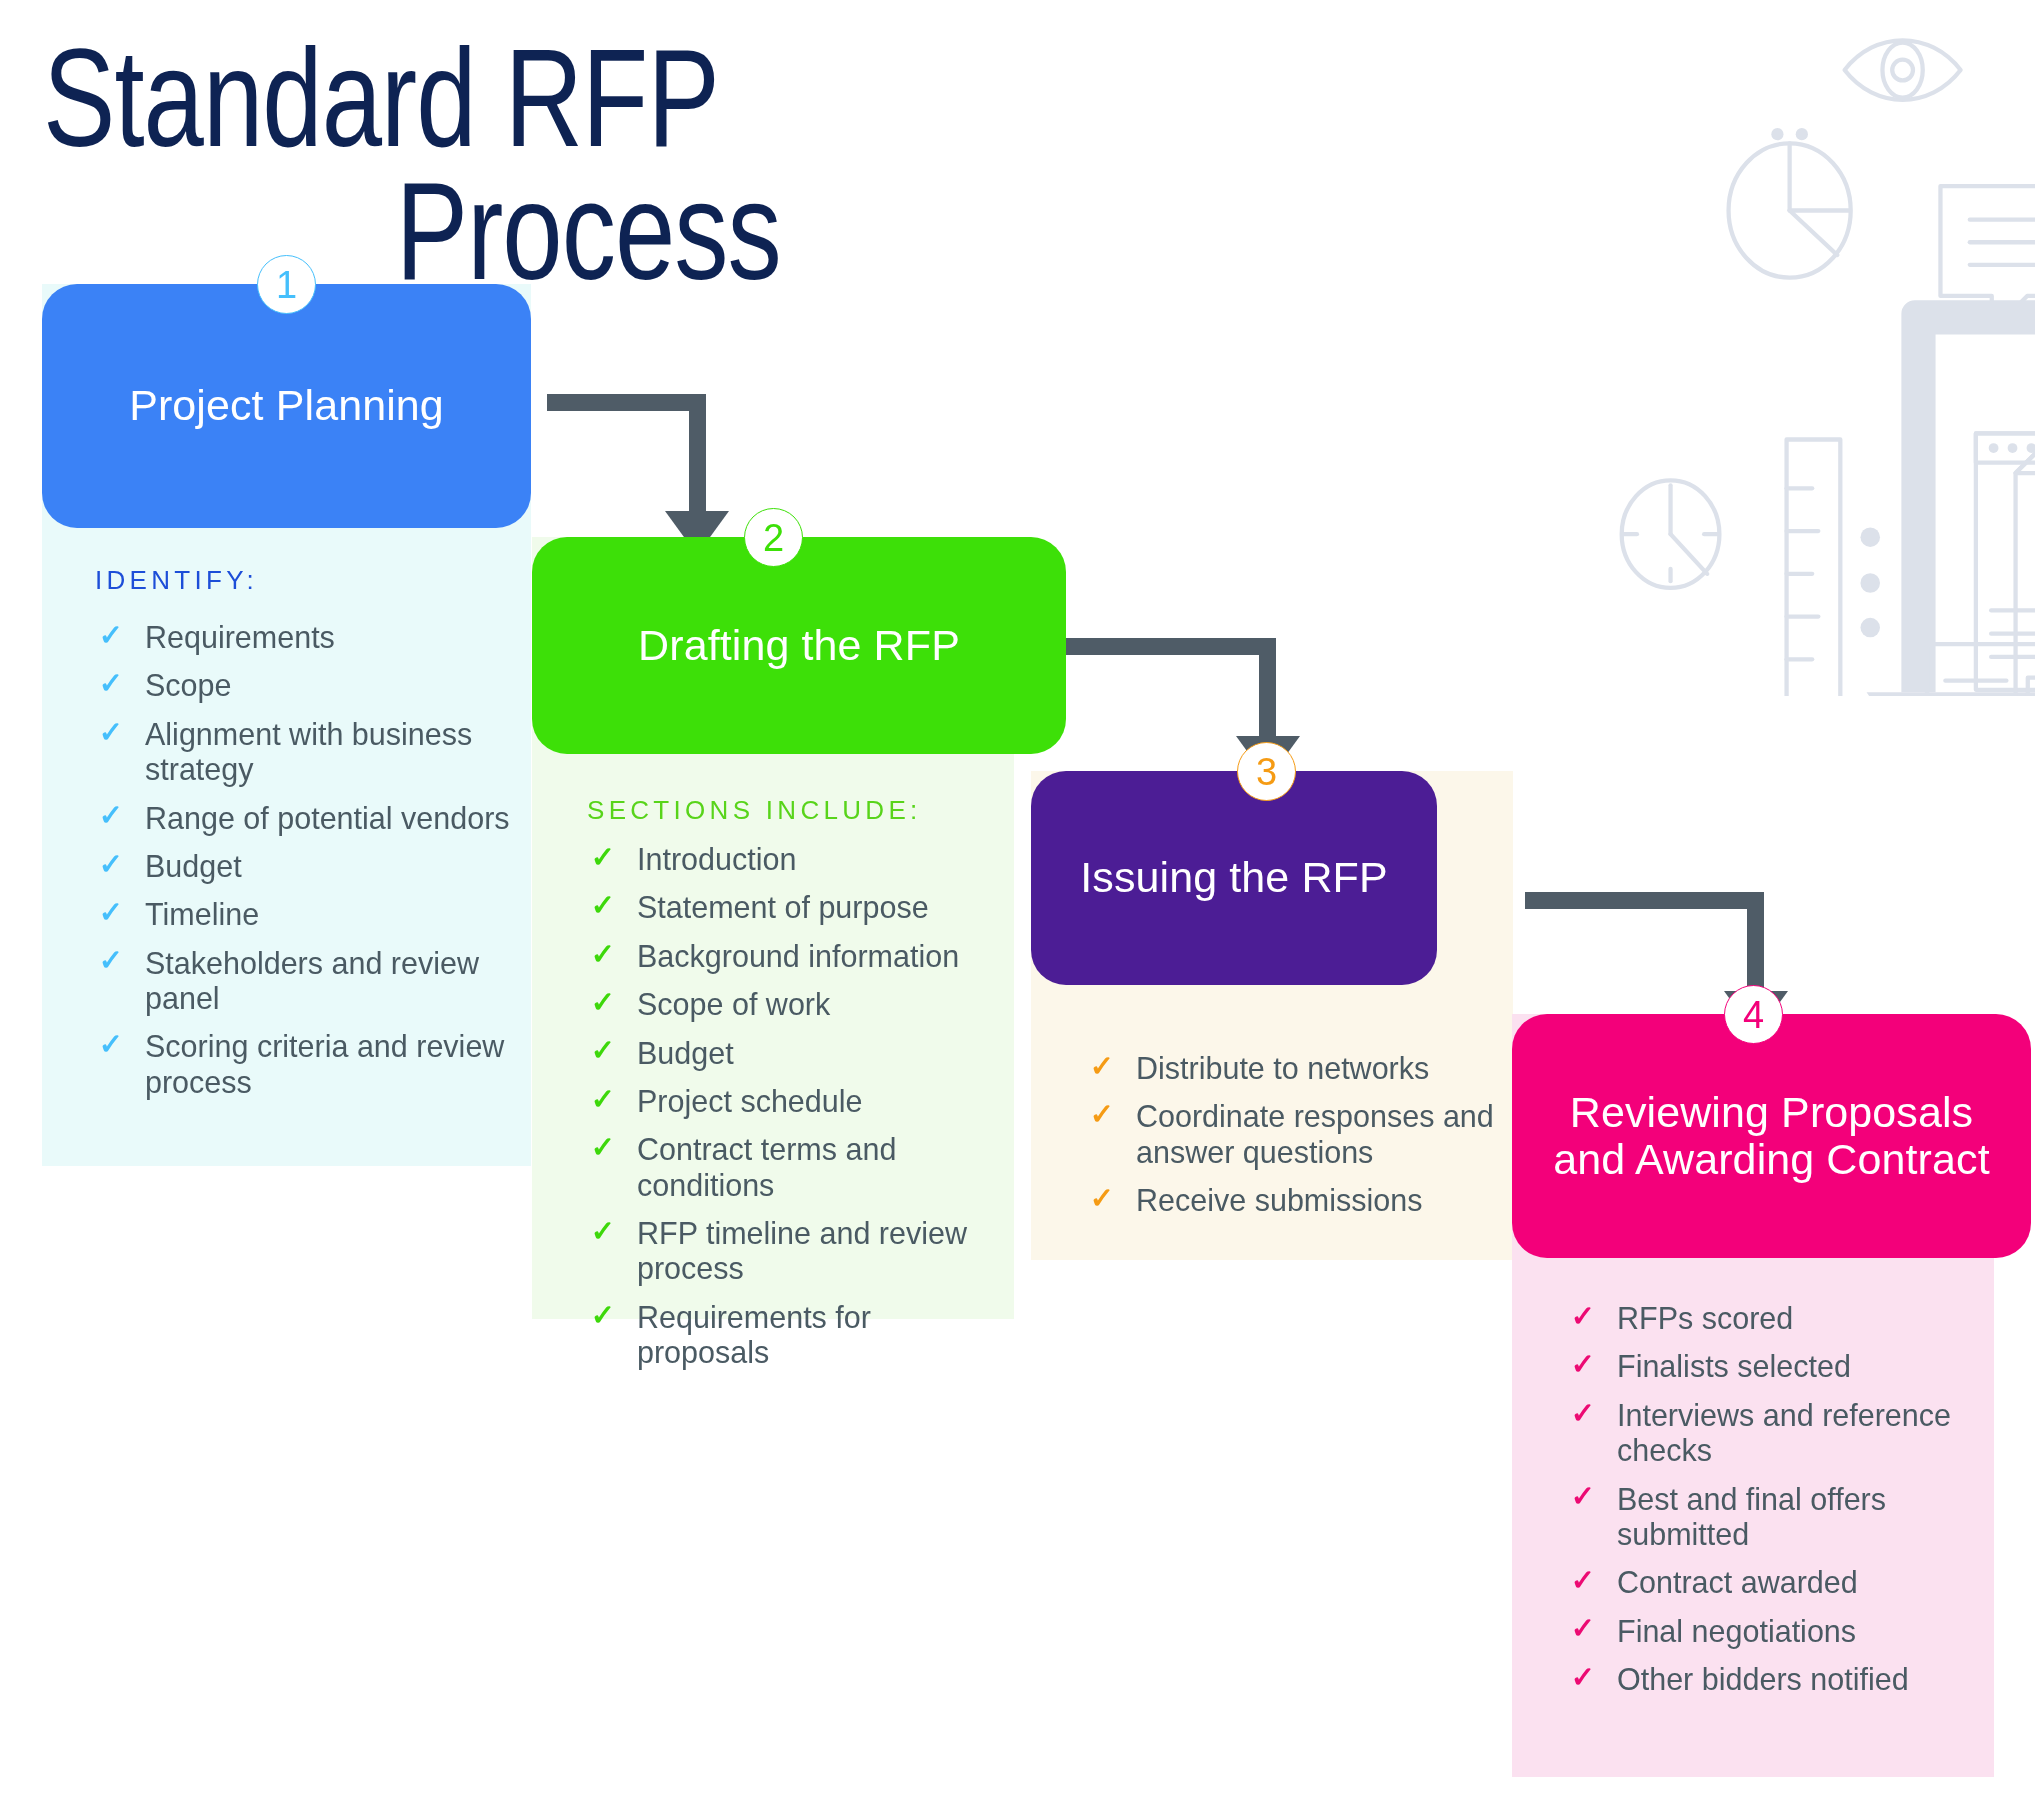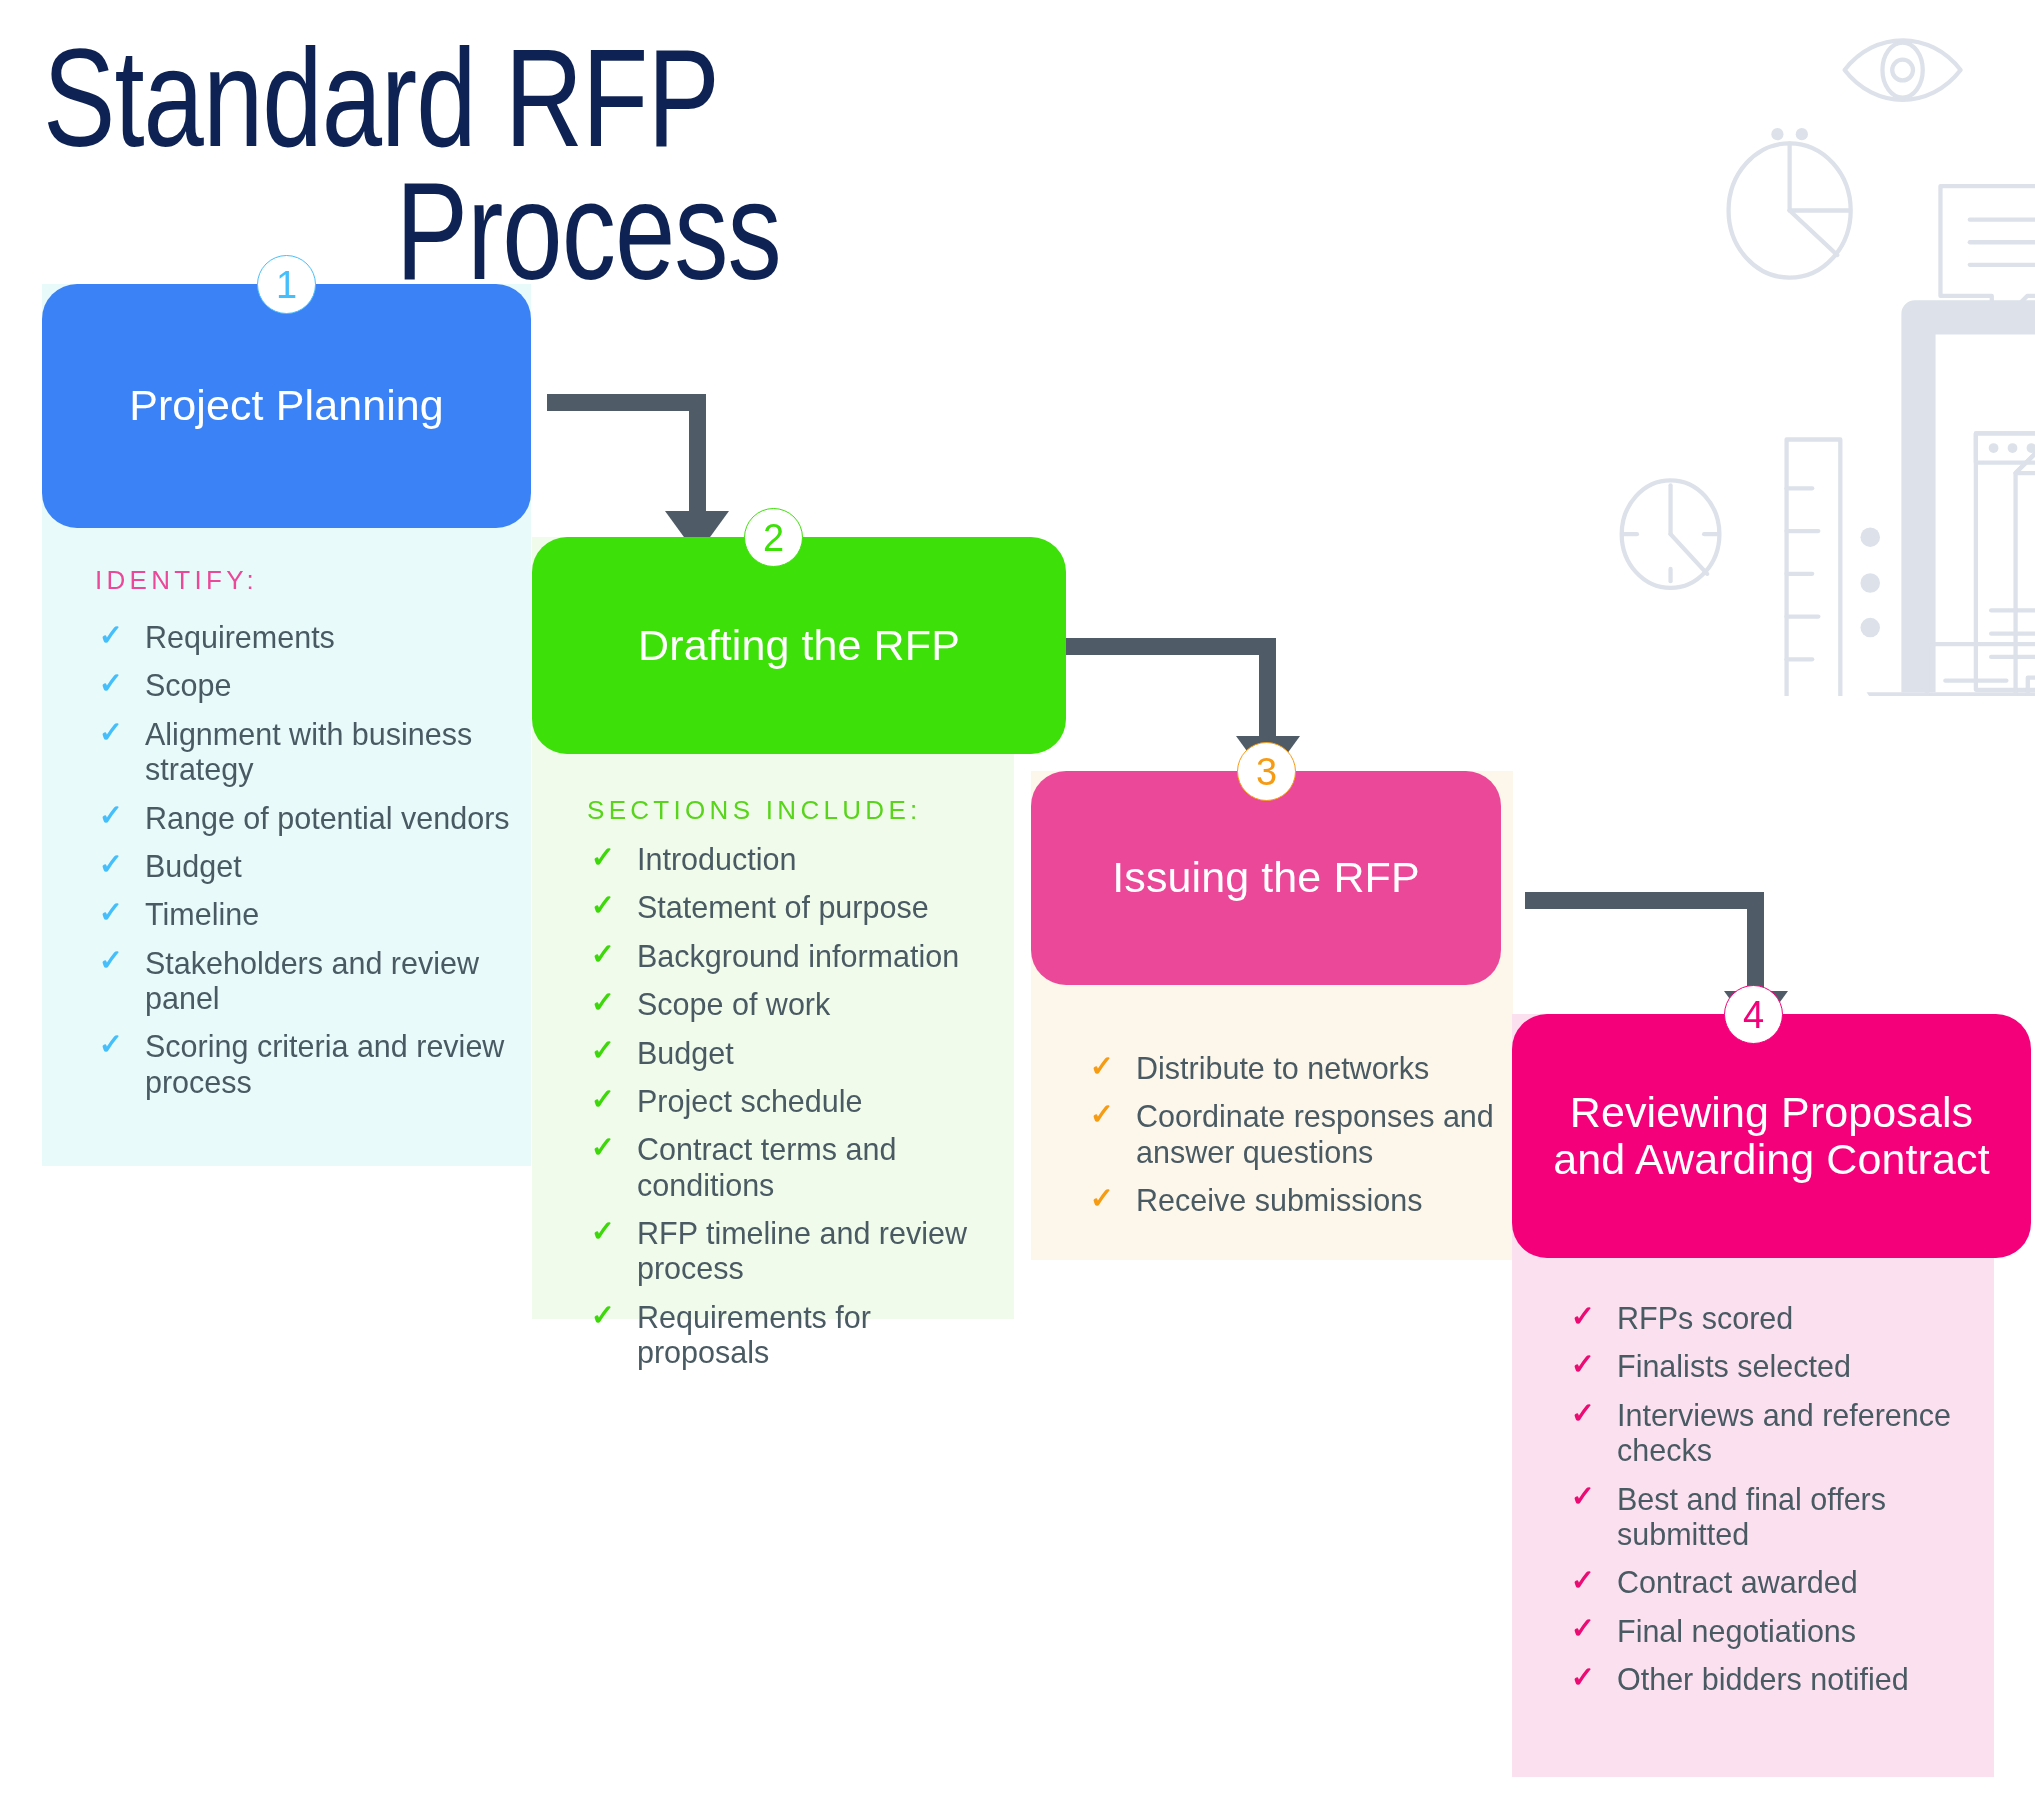--- a/index.html
+++ b/index.html
@@ -87,37 +87,37 @@
     position:absolute;left:3.7px;top:-1.2px;
     font-size:29px;line-height:1.16;
     font-weight:700;
   }
 
   
   #col1{left:42px;top:284px;width:489px;}
   #col1 .panel{height:882px;background:#E9FAFA;}
   #col1 .hdr{width:489px;height:244px;background:#3b82f6;font-size:43px;}
   #col1 .badge{left:215px;top:-29px;color:#45BFFC;}
-  #col1 .kicker{left:53px;top:281px;color:#ec4899;}
+  #col1 .kicker{left:53px;top:281px;color:#1d4ed8;}
   #col1 .list{left:53px;top:336px;width:421px;}
   #col1 .list li .ck{color:#45BFFC;}
 
   
   #col2{left:532px;top:537px;width:482px;}
   #col2 .panel{height:782px;background:#F0FBEB;}
   #col2 .hdr{width:534px;height:217px;background:#3DE008;font-size:43px;}
   #col2 .badge{left:212px;top:-29px;color:#3DE008;}
   #col2 .kicker{left:55px;top:250px;color:#58D41A;margin-top:8px;}
   #col2 .list{left:55px;top:305px;width:409px;}
   #col2 .list li .ck{color:#3DD80A;}
 
   
   #col3{left:1031px;top:771px;width:482px;}
   #col3 .panel{height:489px;background:#FCF7EA;}
-  #col3 .hdr{width:470px;height:214px;background:#ec4899;font-size:43px;}
+  #col3 .hdr{width:406px;height:214px;background:#4c1d95;font-size:43px;}
   #col3 .badge{left:206px;top:-29px;color:#F59B14;}
   #col3 .list{left:55px;top:280px;width:415px;}
   #col3 .list li .ck{color:#F59B14;}
 
   
   #col4{left:1512px;top:1014px;width:482px;}
   #col4 .panel{height:763px;background:#FBE1F0;}
   #col4 .hdr{width:519px;height:244px;background:#F3007A;font-size:43px;}
   #col4 .badge{left:212px;top:-29px;color:#F3007A;}
   #col4 .list{left:55px;top:287px;width:415px;}

